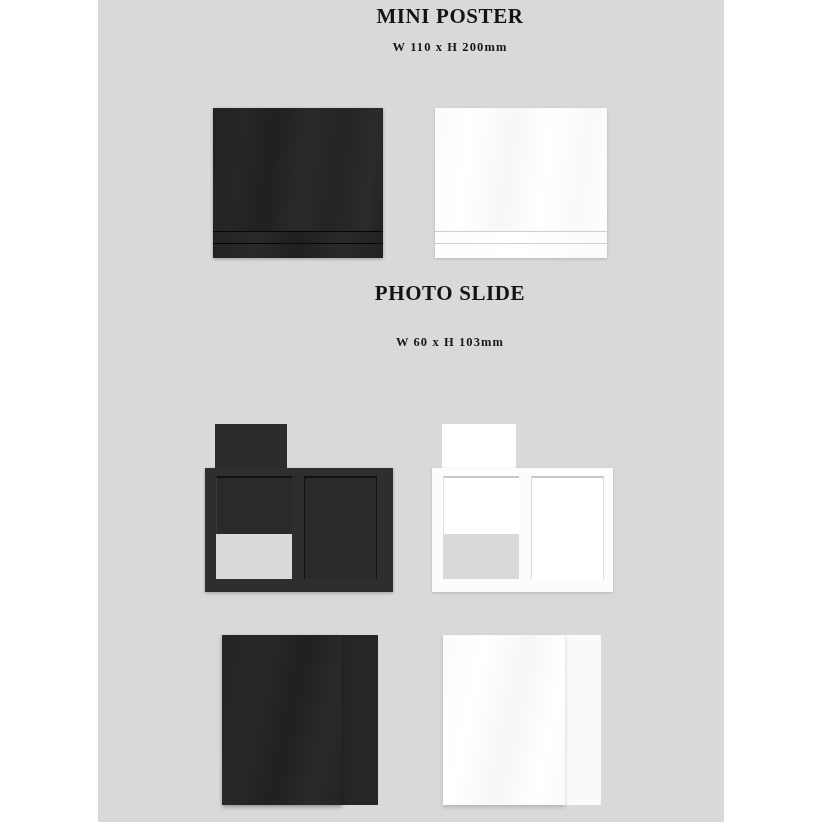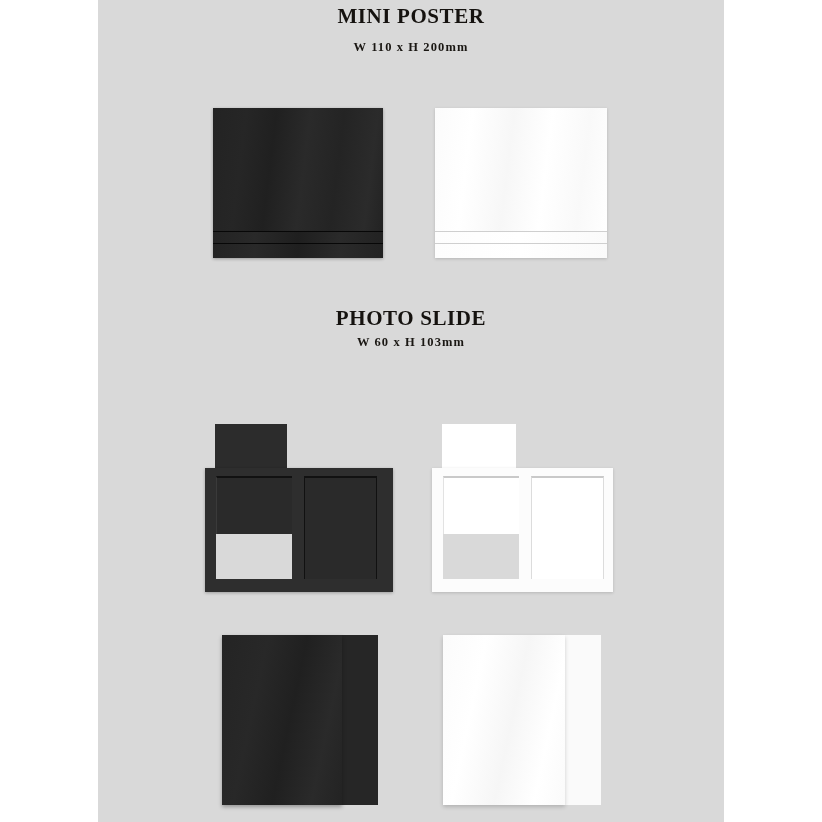--- a/index.html
+++ b/index.html
@@ -24,20 +24,21 @@
     height: 822px;
     background: #d9d9d9;
   }
 
   
   .section-head {
     position: absolute;
     left: 0;
     width: 626px;
     text-align: center;
+    padding-left: 39px;
   }
   .sec-title {
     font-family: "Liberation Serif", "DejaVu Serif", serif;
     font-weight: 700;
     font-size: 21px;
     letter-spacing: 0.6px;
     color: #15120f;
     line-height: 1;
     margin: 0;
     white-space: nowrap;
@@ -214,21 +215,21 @@
     </div>
 
     <div class="mock poster poster-light" style="left:337px; top:108px; width:172px; height:150px;">
       <div class="body"></div>
       <div class="line" style="top:123px;"></div>
       <div class="sheet" style="top:124px; height:11px;"></div>
       <div class="line" style="top:135px;"></div>
       <div class="sheet" style="top:136px; height:14px;"></div>
     </div>
 
-    <div class="section-head" style="top:308px;">
+    <div class="section-head" style="top:283px;">
       <p class="sec-title">PHOTO SLIDE</p>
     </div>
     <div class="section-head" style="top:336px;">
       <p class="sec-dims">W 60 x H 103mm</p>
     </div>
 
     <div class="slide-set slide-dark" style="left:107px; top:424px; width:188px; height:168px;">
       <div class="slide-card-out" style="left:10px; top:0; width:72px; height:46px;"></div>
       <div class="sleeve" style="left:0; top:44px; width:188px; height:124px;">
         <div class="pane pane-left-top" style="left:11px; top:8px; width:76px; height:58px;"></div>

